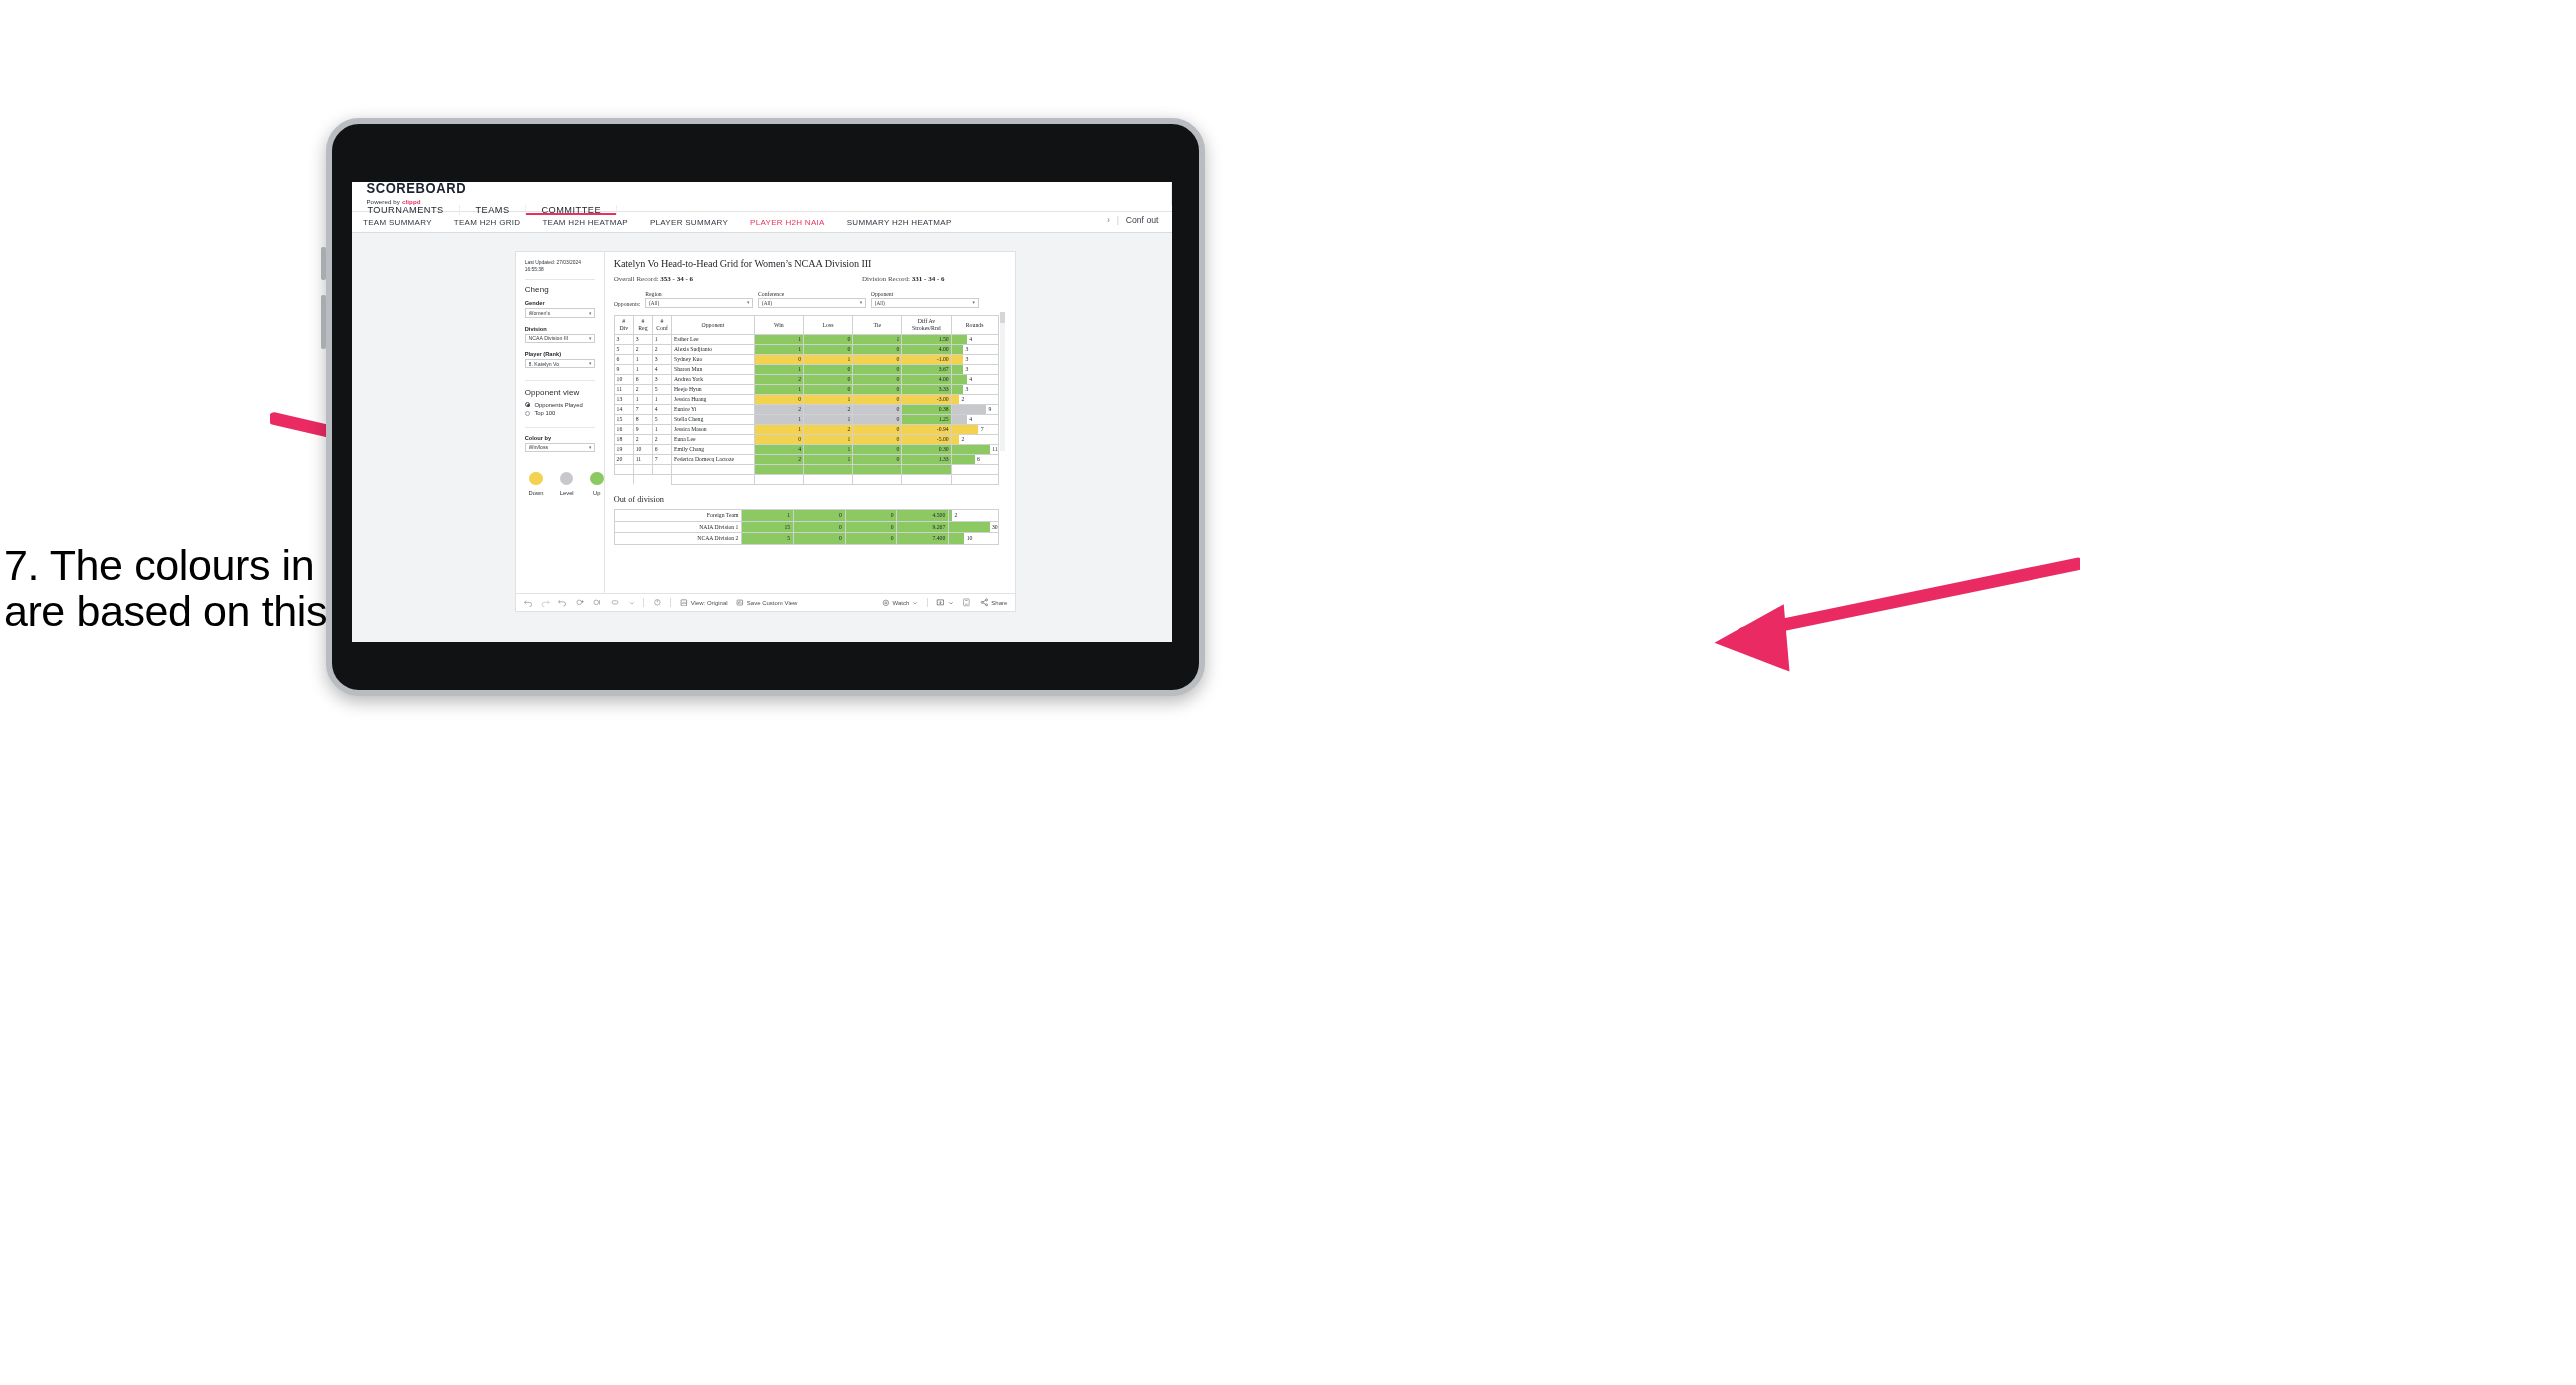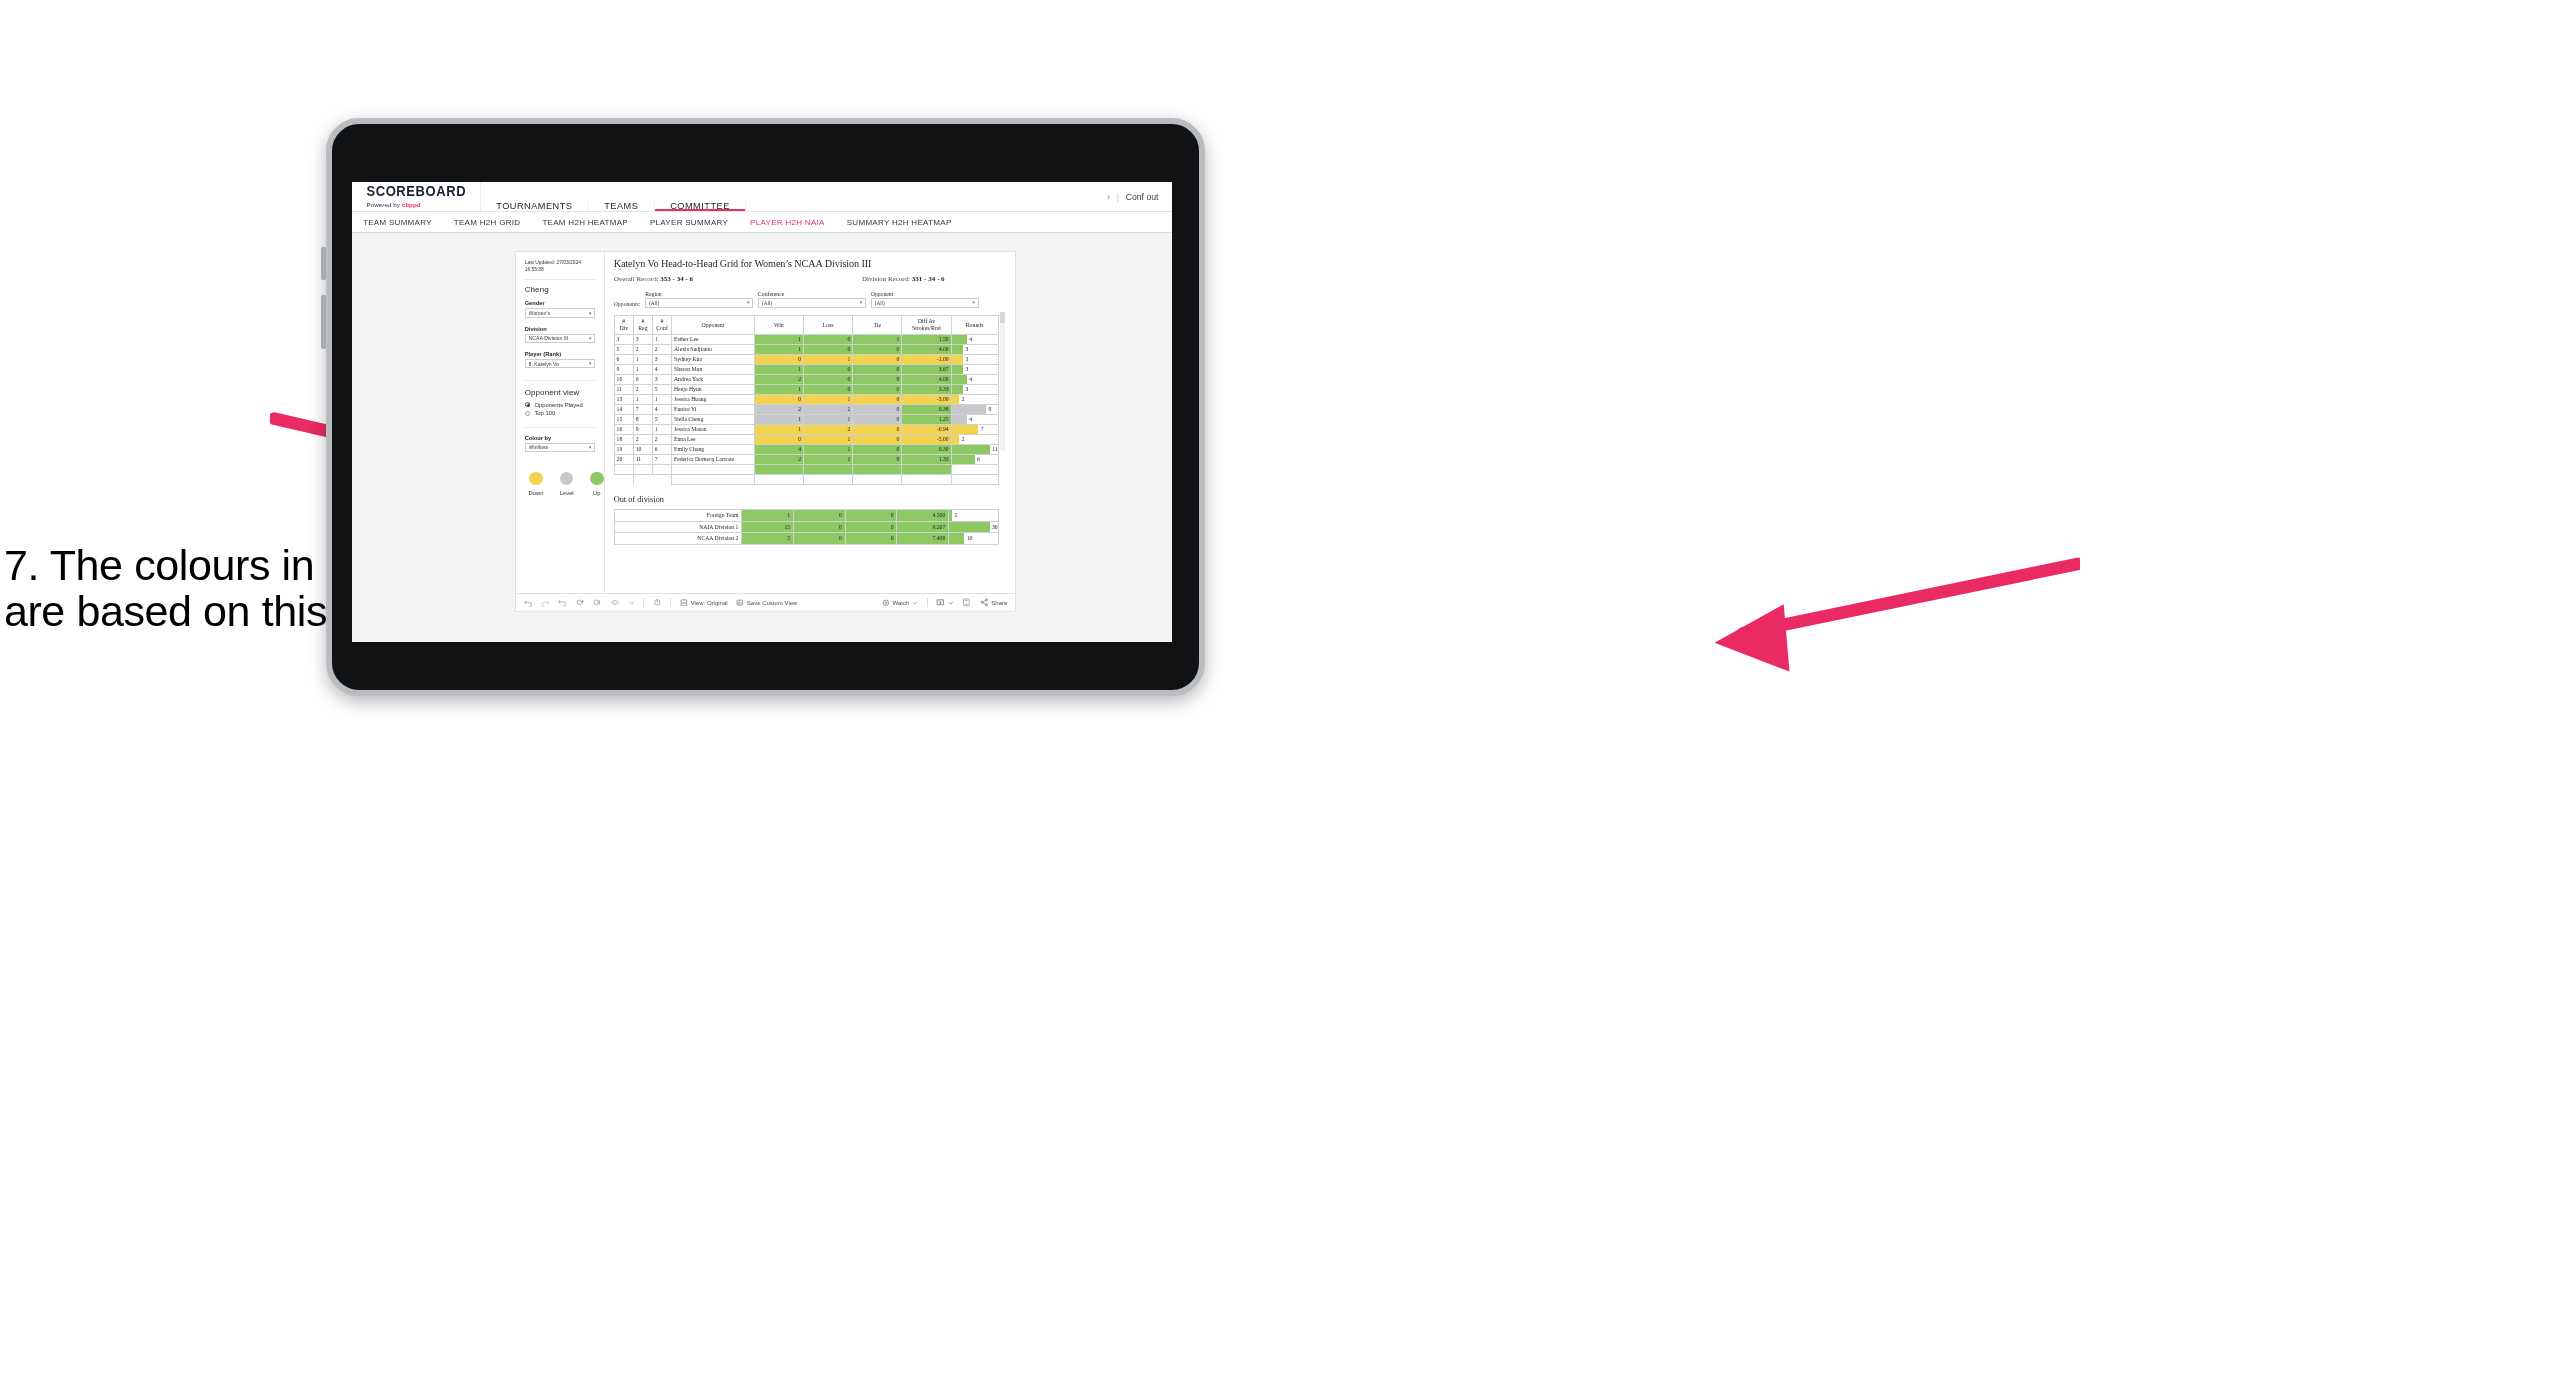--- a/index.html
+++ b/index.html
@@ -43,21 +43,21 @@
 
   #screen {
     position: absolute; left: 20px; top: 58px;
     width: 820px; height: 460px;
     background: #ffffff; overflow: hidden;
   }
 
   
   #topbar {
     height: 30px; background: #fff; display: flex; align-items: stretch;
-    border-bottom: 1px solid #e3e3e3; position: relative;
+    border-bottom: 1px solid #e3e3e3; position: relative; flex-direction: column;
   }
   .brand { display:flex; flex-direction: column; justify-content:center;
            padding: 0 13.5px 0 14.4px; border-right: 1px solid #ededed; }
   .brand-main { font-size: 13px; font-weight: 800; letter-spacing: 0.6px;
                 color: #1c2230; font-family: "Liberation Sans", sans-serif;
                 line-height: 1; transform: scaleY(1.12); transform-origin: left bottom; }
   .brand-sub { font-size: 6.2px; color: #2b3240; margin-top: 2.9px; letter-spacing: 0.1px; }
   .brand-sub .pink { color: #e8315e; font-weight: 700; }
 
   .navmain { display: flex; align-items: flex-end; }

